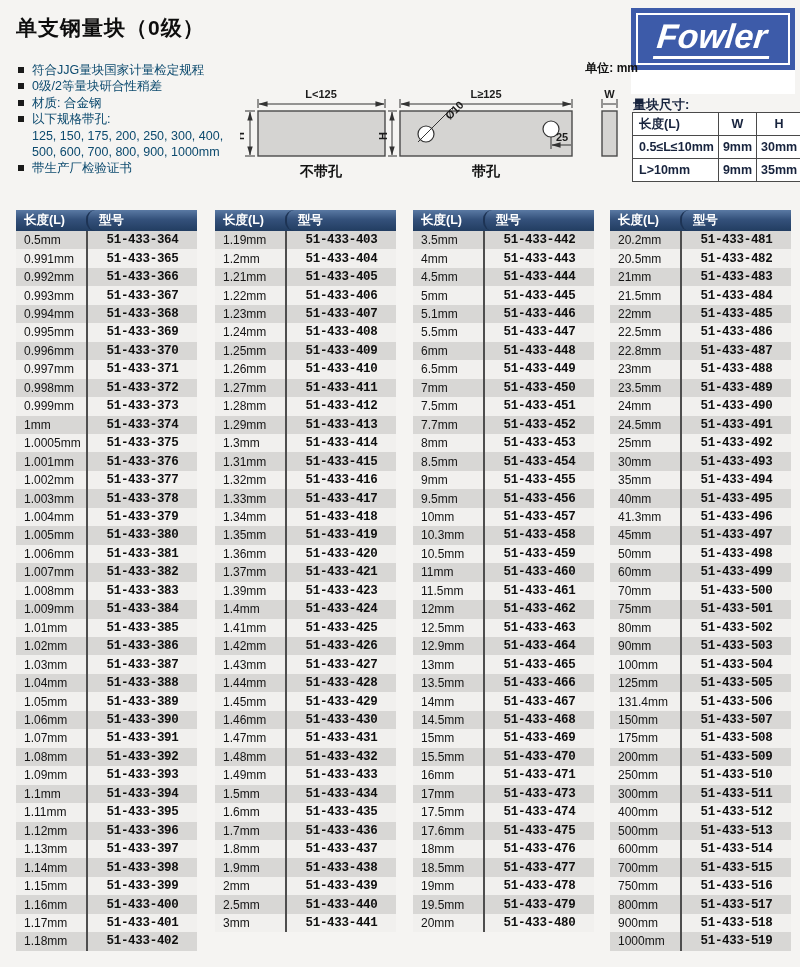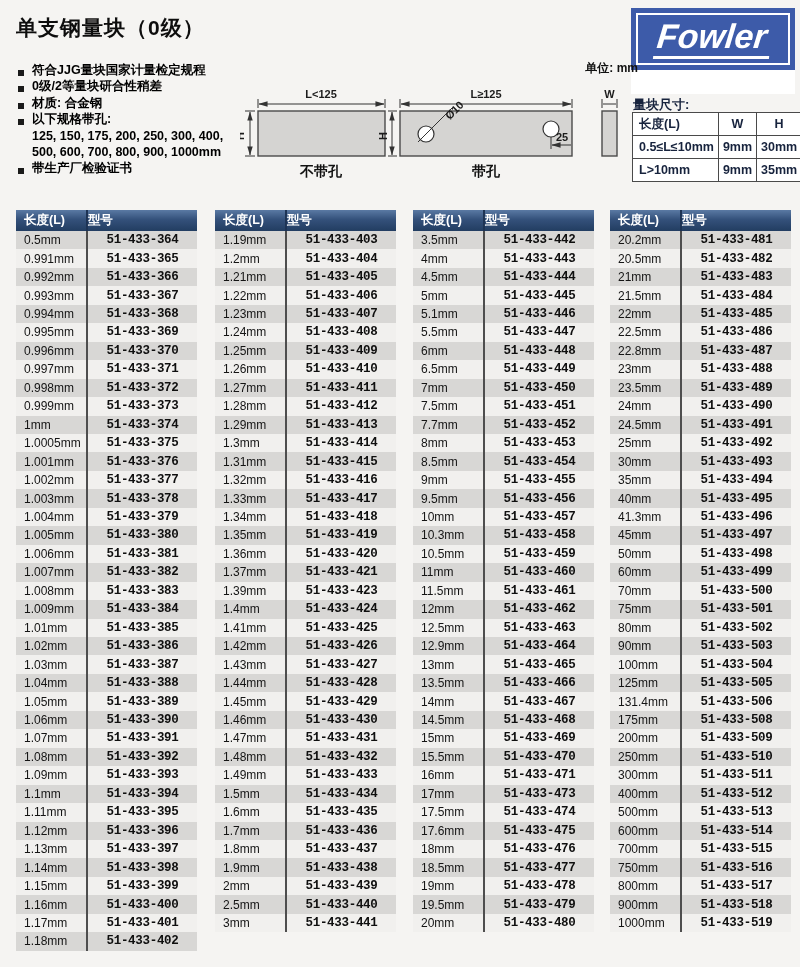--- a/index.html
+++ b/index.html
@@ -19,21 +19,21 @@
     display:flex;align-items:center;justify-content:center;
   }
   .logo-inner{position:absolute;inset:5px;border:2px solid #fff;pointer-events:none}
   .logo-text{
     position:relative;color:#fff;font-size:34px;font-weight:bold;font-style:italic;
     line-height:1;transform:skewX(-6deg);padding:0 4px 3px 2px;border-bottom:3px solid #fff;
   }
   .logo-white{position:absolute;left:631px;top:70px;width:164px;height:24px;background:#ffffff}
   
   .features{position:absolute;left:16px;top:62px;width:260px}
-  .feat-line{display:flex;align-items:center;line-height:16.4px;font-size:12.5px;font-weight:bold;color:#000000}
+  .feat-line{display:flex;align-items:flex-start;line-height:16.4px;font-size:12.5px;font-weight:normal;color:#0c4a6e}
   .sq{width:6px;height:6px;background:#1a1a1a;margin:5px 8px 0 2px;flex:none}
   .sq.empty{background:transparent}
   
   .diagram{position:absolute;left:240px;top:58px;width:400px;height:142px}
   .diagram line{stroke:#333;stroke-width:1}
   .diagram .dim{font-family:"Liberation Sans","DejaVu Sans",sans-serif;font-size:11px;font-weight:bold;fill:#1c1c1c}
   .diagram .cap{font-family:"Liberation Sans","DejaVu Sans",sans-serif;font-size:14px;font-weight:bold;fill:#111}
   .diagram .unit{font-family:"Liberation Sans","DejaVu Sans",sans-serif;font-size:12px;font-weight:bold;fill:#111}
   
   .size-title{position:absolute;left:633px;top:96px;font-size:13px;font-weight:bold;color:#17233d}
@@ -60,21 +60,21 @@
   .c.len{width:70px;padding-left:8px;font-size:12px;color:#141414}
   .c.mod{
     flex:1;border-left:2px solid #4e4e4e;justify-content:center;
     font-family:"Liberation Mono","DejaVu Sans Mono",monospace;
     font-weight:bold;font-size:12.5px;color:#0f0f0f;letter-spacing:-0.3px;
   }
   .head .len{font-size:12.5px;font-weight:bold;color:#fff}
   .head .mod{
     font-family:"Liberation Sans","DejaVu Sans",sans-serif;
     font-weight:bold;font-size:12.5px;color:#fff;
-    justify-content:flex-start;padding-left:0;border-left-color:#1d3354;
+    justify-content:flex-start;padding-left:11px;border-left-color:#1d3354;border-radius:9px;
   }
 </style>
 </head>
 <body>
 
 <div class="page-title">单支钢量块（0级）</div>
 
 <div class="logo-box" style="background:#3d5ba9">
   <div class="logo-inner"></div>
   <span class="logo-text">Fowler</span>
@@ -759,20 +759,24 @@
     </div>
     <div class="srow">
       <div class="c len">125mm</div>
       <div class="c mod">51-433-505</div>
     </div>
     <div class="srow">
       <div class="c len">131.4mm</div>
       <div class="c mod">51-433-506</div>
     </div>
     <div class="srow">
+      <div class="c len">150mm</div>
+      <div class="c mod">51-433-507</div>
+    </div>
+    <div class="srow">
       <div class="c len">175mm</div>
       <div class="c mod">51-433-508</div>
     </div>
     <div class="srow">
       <div class="c len">200mm</div>
       <div class="c mod">51-433-509</div>
     </div>
     <div class="srow">
       <div class="c len">250mm</div>
       <div class="c mod">51-433-510</div>

